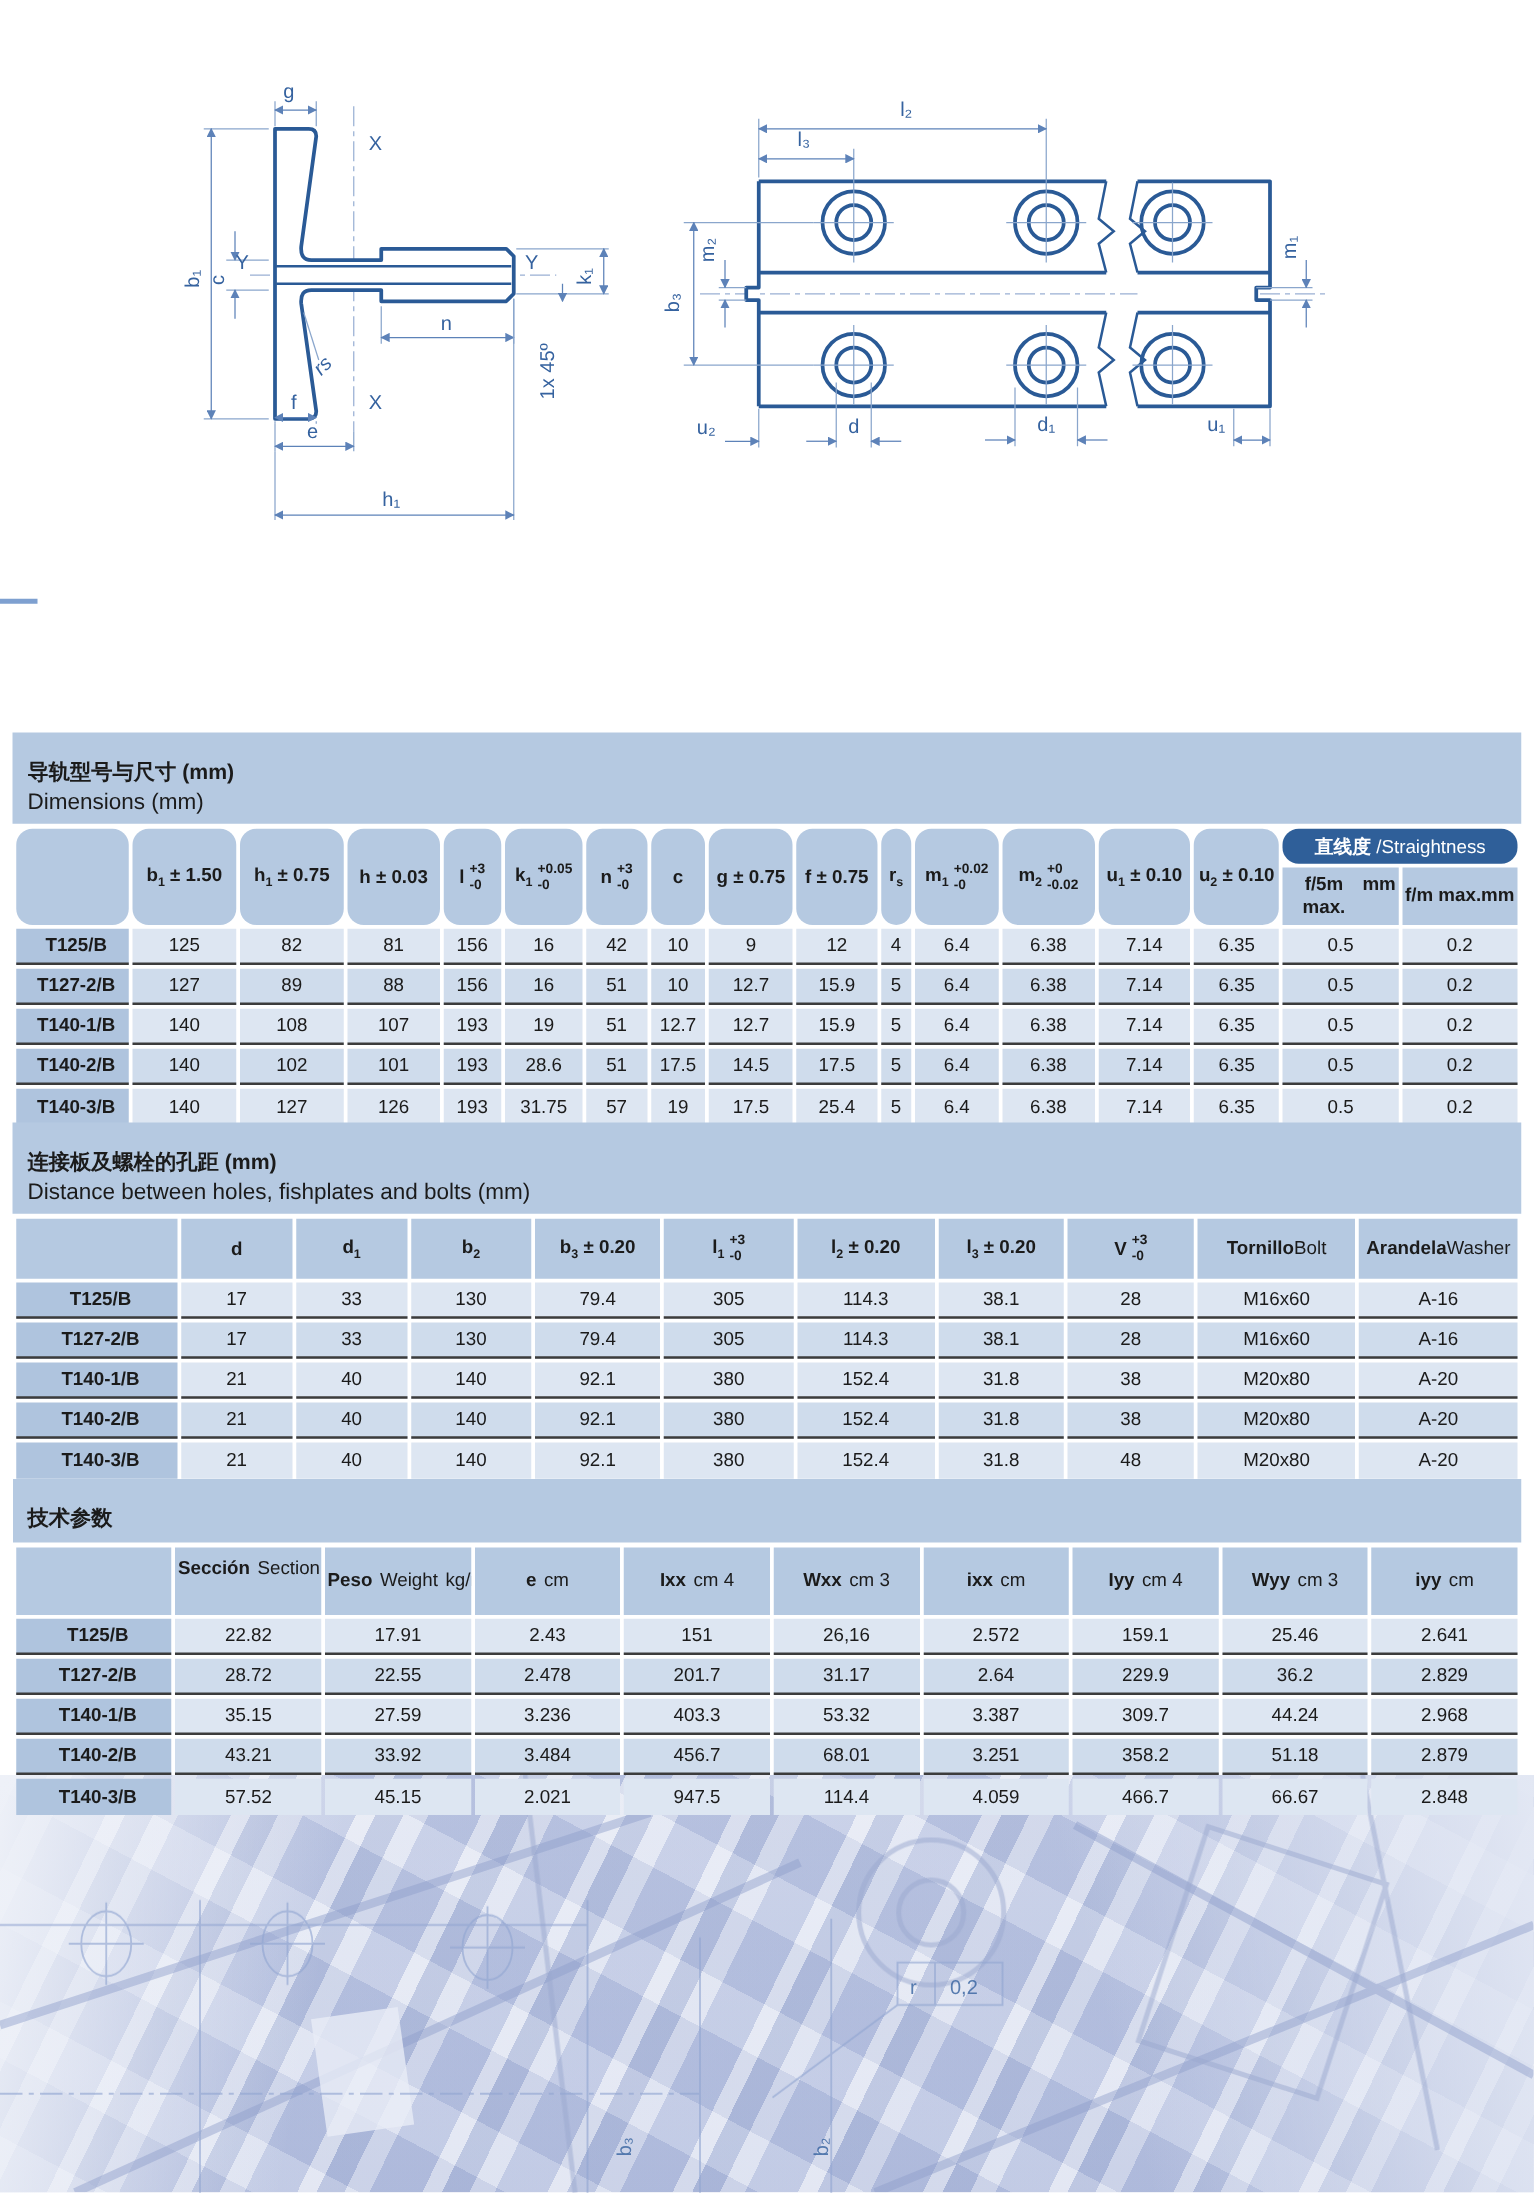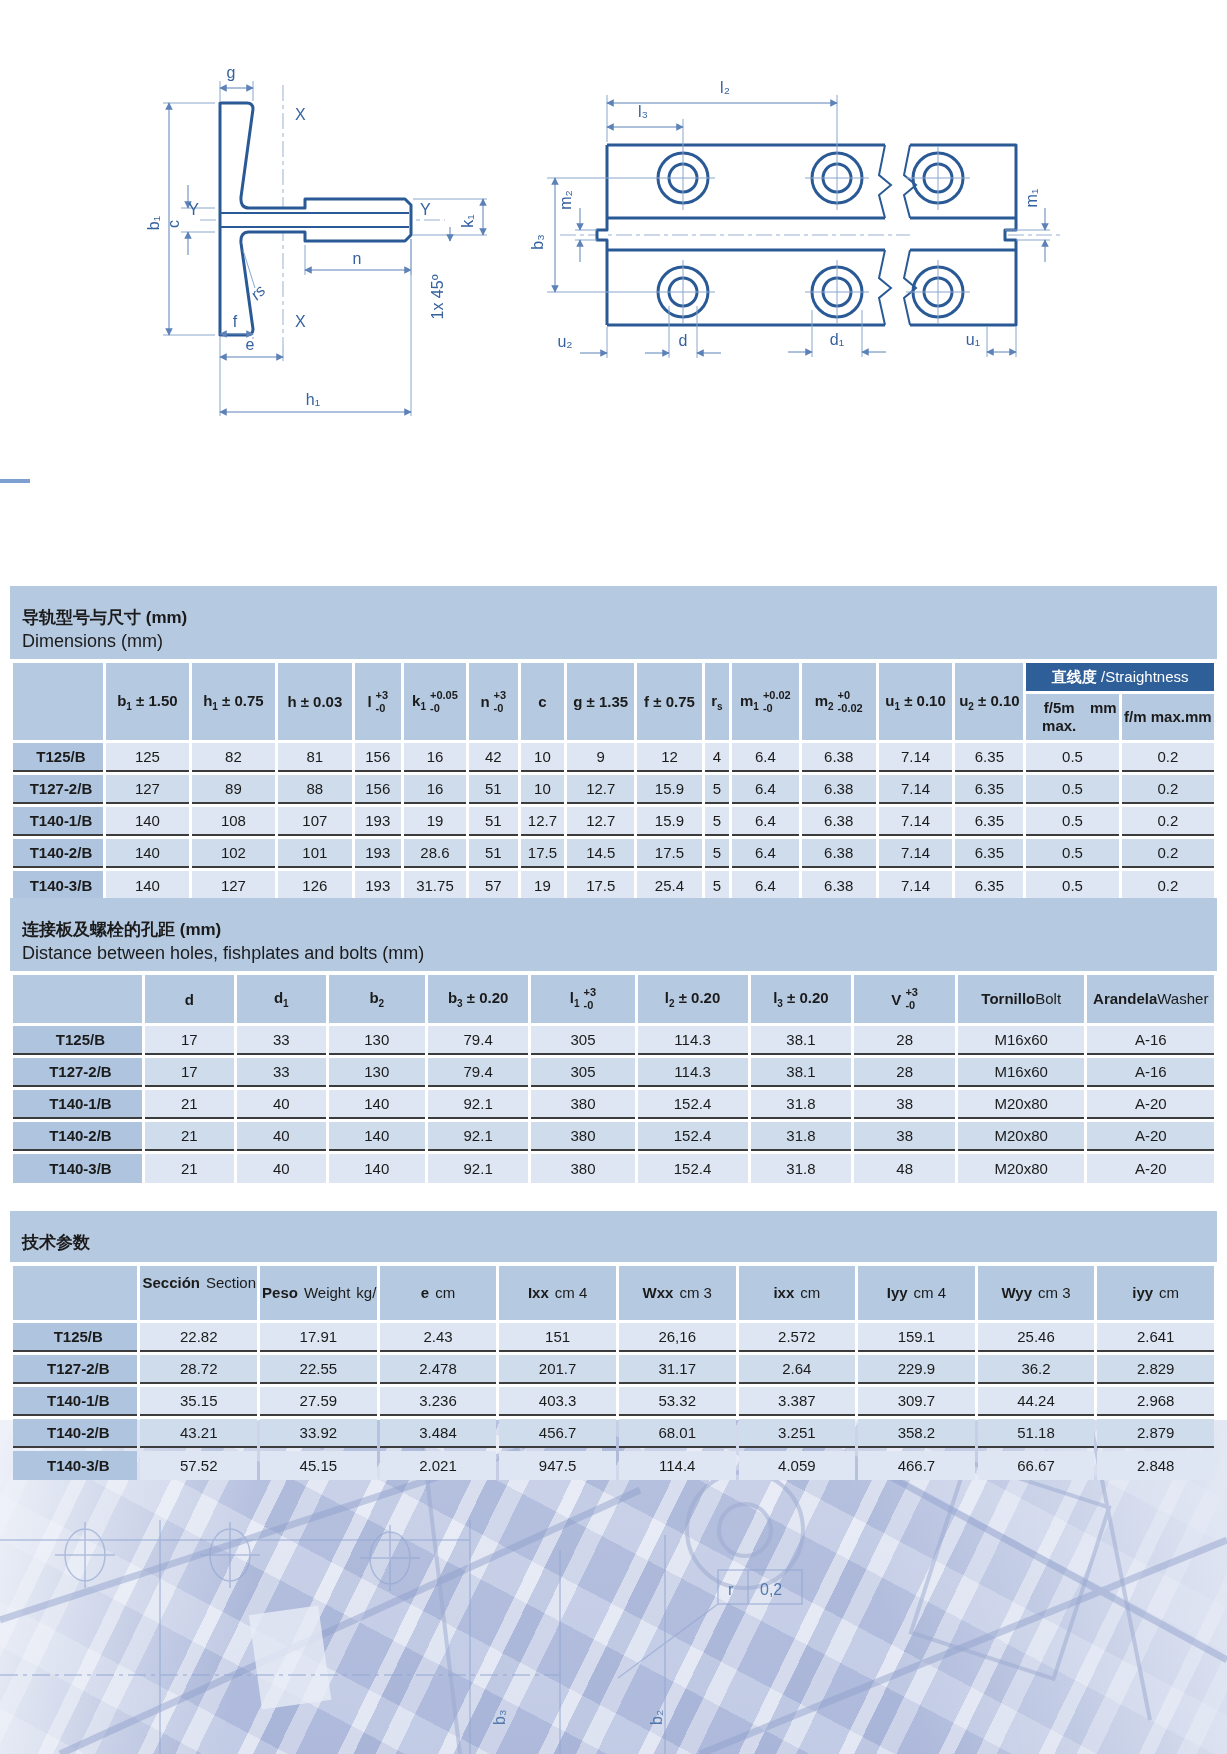--- a/index.html
+++ b/index.html
@@ -17,30 +17,30 @@
   html,body{margin:0;padding:0;background:#fff;}
   .page{position:relative;width:1227px;height:1754px;background:#fff;overflow:hidden;
         font-family:"Liberation Sans","DejaVu Sans",sans-serif;color:var(--ink);}
   svg text{font-family:"Liberation Sans","DejaVu Sans",sans-serif;fill:#35629f;font-size:16px;}
   .drawL{position:absolute;left:115px;top:45px;}
   .drawR{position:absolute;left:475px;top:50px;}
   .titlebar{position:absolute;left:5px;top:450px;width:1222px;height:30px;background:var(--bar);
             color:#fff;font-size:17px;font-weight:bold;line-height:30px;padding-left:142px;box-sizing:border-box;white-space:nowrap;}
   .accent{position:absolute;left:0;top:479px;width:30px;height:4px;background:#7ea0d0;}
   .sect{position:absolute;left:10px;width:1207px;z-index:2;}
-  .s1{top:586px;} .s2{top:898px;} .s3{top:1211px;}
+  .s1{top:586px;} .s2{top:898px;} .s3{top:1183px;}
   .sect-title{background:var(--head);padding:21px 12px 7px;}
   .tcn{font-weight:bold;font-size:17px;line-height:1.35;}
   .ten{font-size:18px;line-height:1.25;}
   table.dtab{width:100%;border-collapse:separate;border-spacing:3px;table-layout:fixed;margin-top:1px;}
   table.dtab th,table.dtab td{font-size:15px;text-align:center;vertical-align:middle;padding:1px 2px;overflow:hidden;}
   table.dtab thead th{background:var(--head);font-weight:bold;}
   table.dtab thead th.ghead{background:var(--dark);color:#fff;font-weight:normal;height:24px;font-size:15px;}
   table.dtab thead th.ghead b{font-weight:bold;}
-  .t1 thead tr:first-child th{height:26px;}
+  .t1 thead tr:first-child th{height:26px;border-radius:13px;}
   .t1 thead tr:nth-child(2) th{height:44px;}
   .t2 thead th{height:46px;} .t3 thead th{height:52px;}
   table.dtab tbody th.rl{background:var(--label);text-align:center;padding-left:8px;font-weight:bold;}
   table.dtab tbody td{background:var(--row2);}
   table.dtab tbody tr:nth-child(odd) td{background:var(--row1);}
   table.dtab tbody tr{height:29px;}
   table.dtab tbody tr:not(:last-child) td,
   table.dtab tbody tr:not(:last-child) th{border-bottom:2px solid #3c3c3c;}
   sub{font-size:10px;}
   .tol{display:inline-flex;align-items:center;gap:4px;justify-content:center;}
@@ -294,21 +294,21 @@
                   </span>
                 </span></th>
               <th rowspan="2"><span class="tol">
                   <span>n</span>
                   <span class="ts">
                     <span>+3</span>
                     <span>-0</span>
                   </span>
                 </span></th>
               <th rowspan="2">c</th>
-              <th rowspan="2">g ± 1.35</th>
+              <th rowspan="2">g ± 0.75</th>
               <th rowspan="2">f ± 0.75</th>
               <th rowspan="2">r<sub>s</sub></th>
               <th rowspan="2"><span class="tol">
                   <span>m<sub>1</sub></span>
                   <span class="ts">
                     <span>+0.02</span>
                     <span>-0</span>
                   </span>
                 </span></th>
               <th rowspan="2"><span class="tol">

